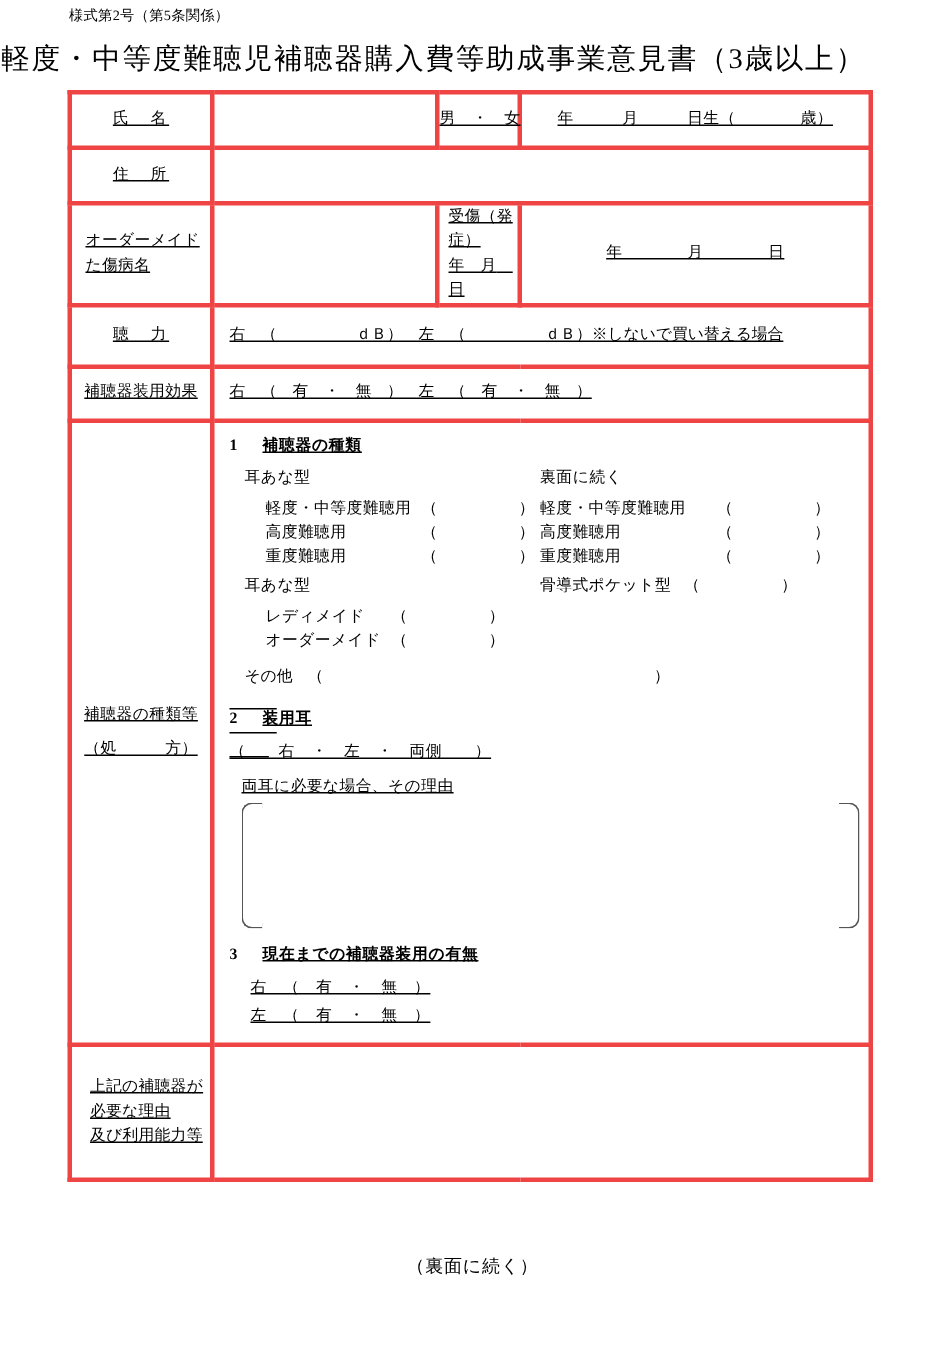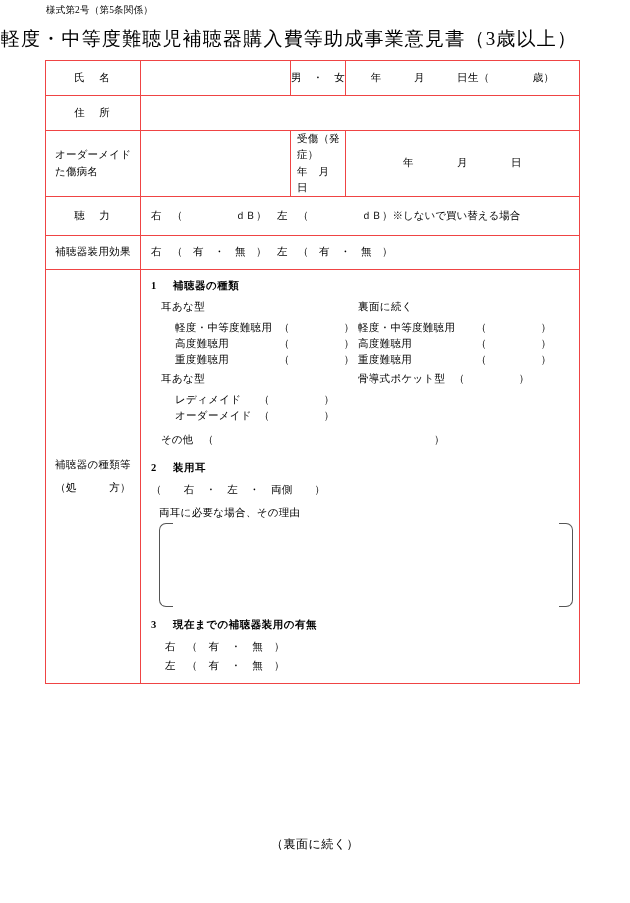--- a/index.html
+++ b/index.html
@@ -41,25 +41,26 @@
   }
   table.form {
     position: absolute;
     left: 45px;
     top: 60px;
     width: 534px;
     border-collapse: collapse;
     table-layout: fixed;
   }
   table.form td {
-    border: 1px solid #ef4444;
+    border: 3px solid #ef4444;
     font-size: 10.5px;
     padding: 0;
     vertical-align: middle;
     line-height: 1.55;
+    text-decoration: underline;
   }
   .lbl {
     text-align: center;
     letter-spacing: 2px;
   }
   .lbl-tight {
     text-align: center;
     letter-spacing: 0.3px;
   }
   .cell-pad {
@@ -346,20 +347,27 @@
 
           <div class="sec3">
             <div class="sec-head"><span class="num">3</span><span>現在までの補聴器装用の有無</span></div>
             <div class="sec3-opt">右　（　有　・　無　）</div>
             <div class="sec3-opt">左　（　有　・　無　）</div>
           </div>
 
         </td>
       </tr>
 
+      <tr>
+        <td class="tall-label" style="height:87px">
+          <div>上記の補聴器が必要な理由</div>
+          <div>及び利用能力等</div>
+        </td>
+        <td class="cell-pad" colspan="3" style="vertical-align:top;padding-top:8px !important"></td>
+      </tr>
 
 
     </tbody>
   </table>
 
   <div class="footer-note">（裏面に続く）</div>
 
 </div>
 
 </body></html>

